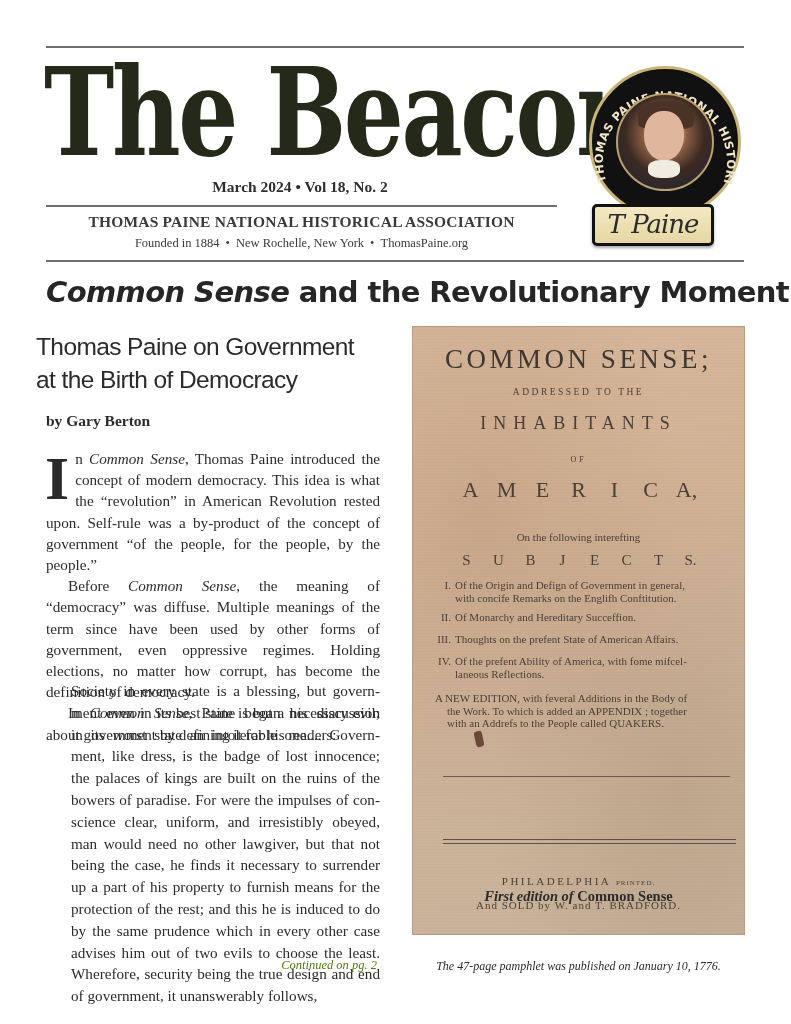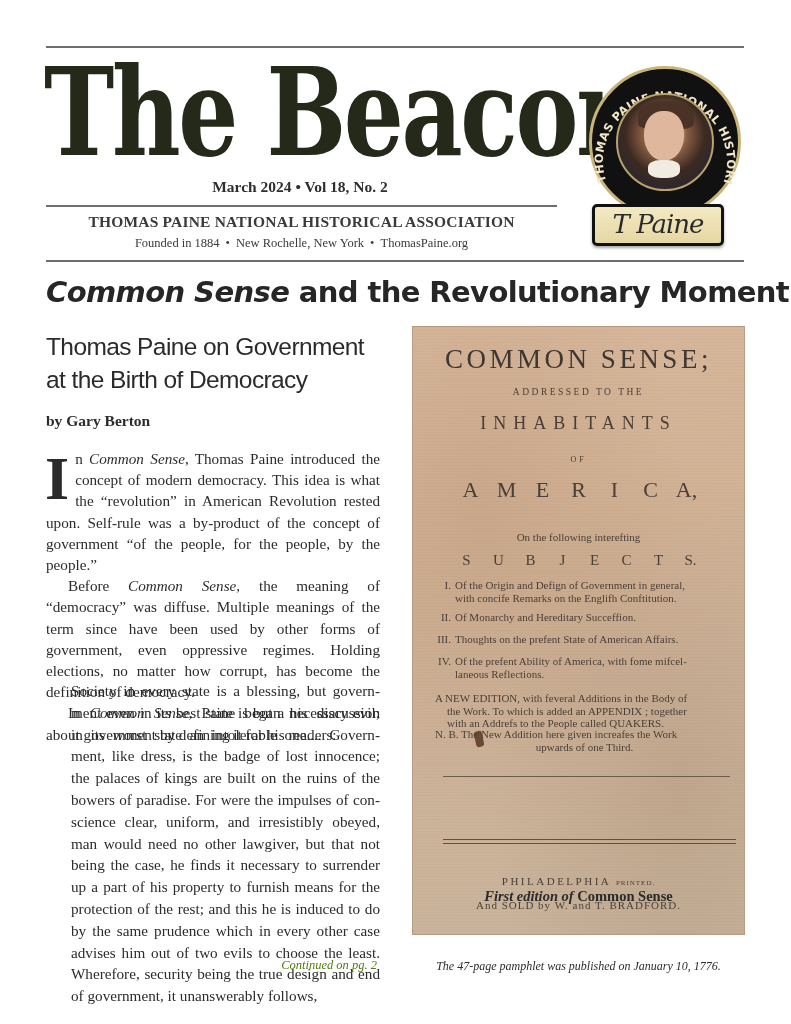--- a/index.html
+++ b/index.html
@@ -51,36 +51,36 @@
       background: #4a3326;
     }
     .logo-cravat {
       position: absolute; left: 62px; top: 94px; width: 32px; height: 18px; border-radius: 40%;
       background: #f1ece2;
     }
     .logo-text {
       position: absolute; left: 0; top: 0; width: 158px; height: 155px;
     }
     .logo-signature {
-      position: absolute; left: 6px; top: 138px; width: 132px; height: 42px;
+      position: absolute; left: 6px; top: 138px; width: 122px; height: 42px;
       background: linear-gradient(#f3e9c3, #e6d7a3); border: 3px solid #111; border-radius: 5px;
       box-shadow: 0 2px 3px rgba(0,0,0,0.35);
       font-family: "DejaVu Serif", serif; font-style: italic; font-size: 26px; color: #2b2b2b;
       text-align: center; line-height: 34px; letter-spacing: -1px;
     }
 
     .headline {
       position: absolute; left: 46px; top: 275px; width: 700px;
       font-family: "DejaVu Sans", "Liberation Sans", sans-serif; font-weight: bold;
       font-size: 29px; color: #262626; letter-spacing: -0.6px; white-space: nowrap;
     }
     .headline .it { font-style: italic; }
 
     .subhead {
-      position: absolute; left: 46px; top: 330px; width: 330px;
+      position: absolute; left: 36px; top: 330px; width: 330px;
       font-family: "Liberation Sans", "DejaVu Sans", sans-serif; font-size: 24.5px; line-height: 33px;
       color: #2b2b2b; letter-spacing: -0.6px;
     }
     .byline {
       position: absolute; left: 46px; top: 412px; font-size: 15.5px; font-weight: bold; color: #2b2b2b;
     }
 
     .body-col {
       position: absolute; left: 46px; top: 448px; width: 334px;
       font-size: 15.2px; line-height: 21.2px; text-align: justify; color: #2b2b2b;
@@ -211,21 +211,20 @@
   <div class="p-line p-following">On the following interefting</div>
   <div class="p-line p-subjects">
     <span>S</span><span>U</span><span>B</span><span>J</span><span>E</span><span>C</span><span>T</span><span>S.</span>
   </div>
   <div class="p-list p-i"><span class="num">I.</span><span>Of the Origin and Defign of Government in general,</span><span class="cont">with concife Remarks on the Englifh Conftitution.</span></div>
   <div class="p-list p-ii"><span class="num">II.</span><span>Of Monarchy and Hereditary Succeffion.</span></div>
   <div class="p-list p-iii"><span class="num">III.</span><span>Thoughts on the prefent State of American Affairs.</span></div>
   <div class="p-list p-iv"><span class="num">IV.</span><span>Of the prefent Ability of America, with fome mifcel-</span><span class="cont">laneous Reflections.</span></div>
   <div class="p-edition"><span>A NEW EDITION, with feveral Additions in the Body of</span><span class="cont">the Work. To which is added an APPENDIX ; together</span><span class="cont">with an Addrefs to the People called QUAKERS.</span></div>
   <div class="p-stain"></div>
-  <div class="p-nb"><span>N. B. The New Addition here given increafes the Work</span><span class="cont">upwards of one Third.</span></div>
   <div class="p-rule1"></div>
   <div class="p-rule2"></div>
   <div class="p-rule3"></div>
   <div class="p-line p-sold">And SOLD by W. and T. BRADFORD.</div>
   <div class="p-line p-phila"><span>PHILADELPHIA</span> <small>PRINTED.</small></div>
 </div>
 
 <div class="caption-title"><span class="it">First edition of</span><span> Common Sense</span></div>
 <div class="caption-sub">The 47-page pamphlet was published on January 10, 1776.</div>
 

